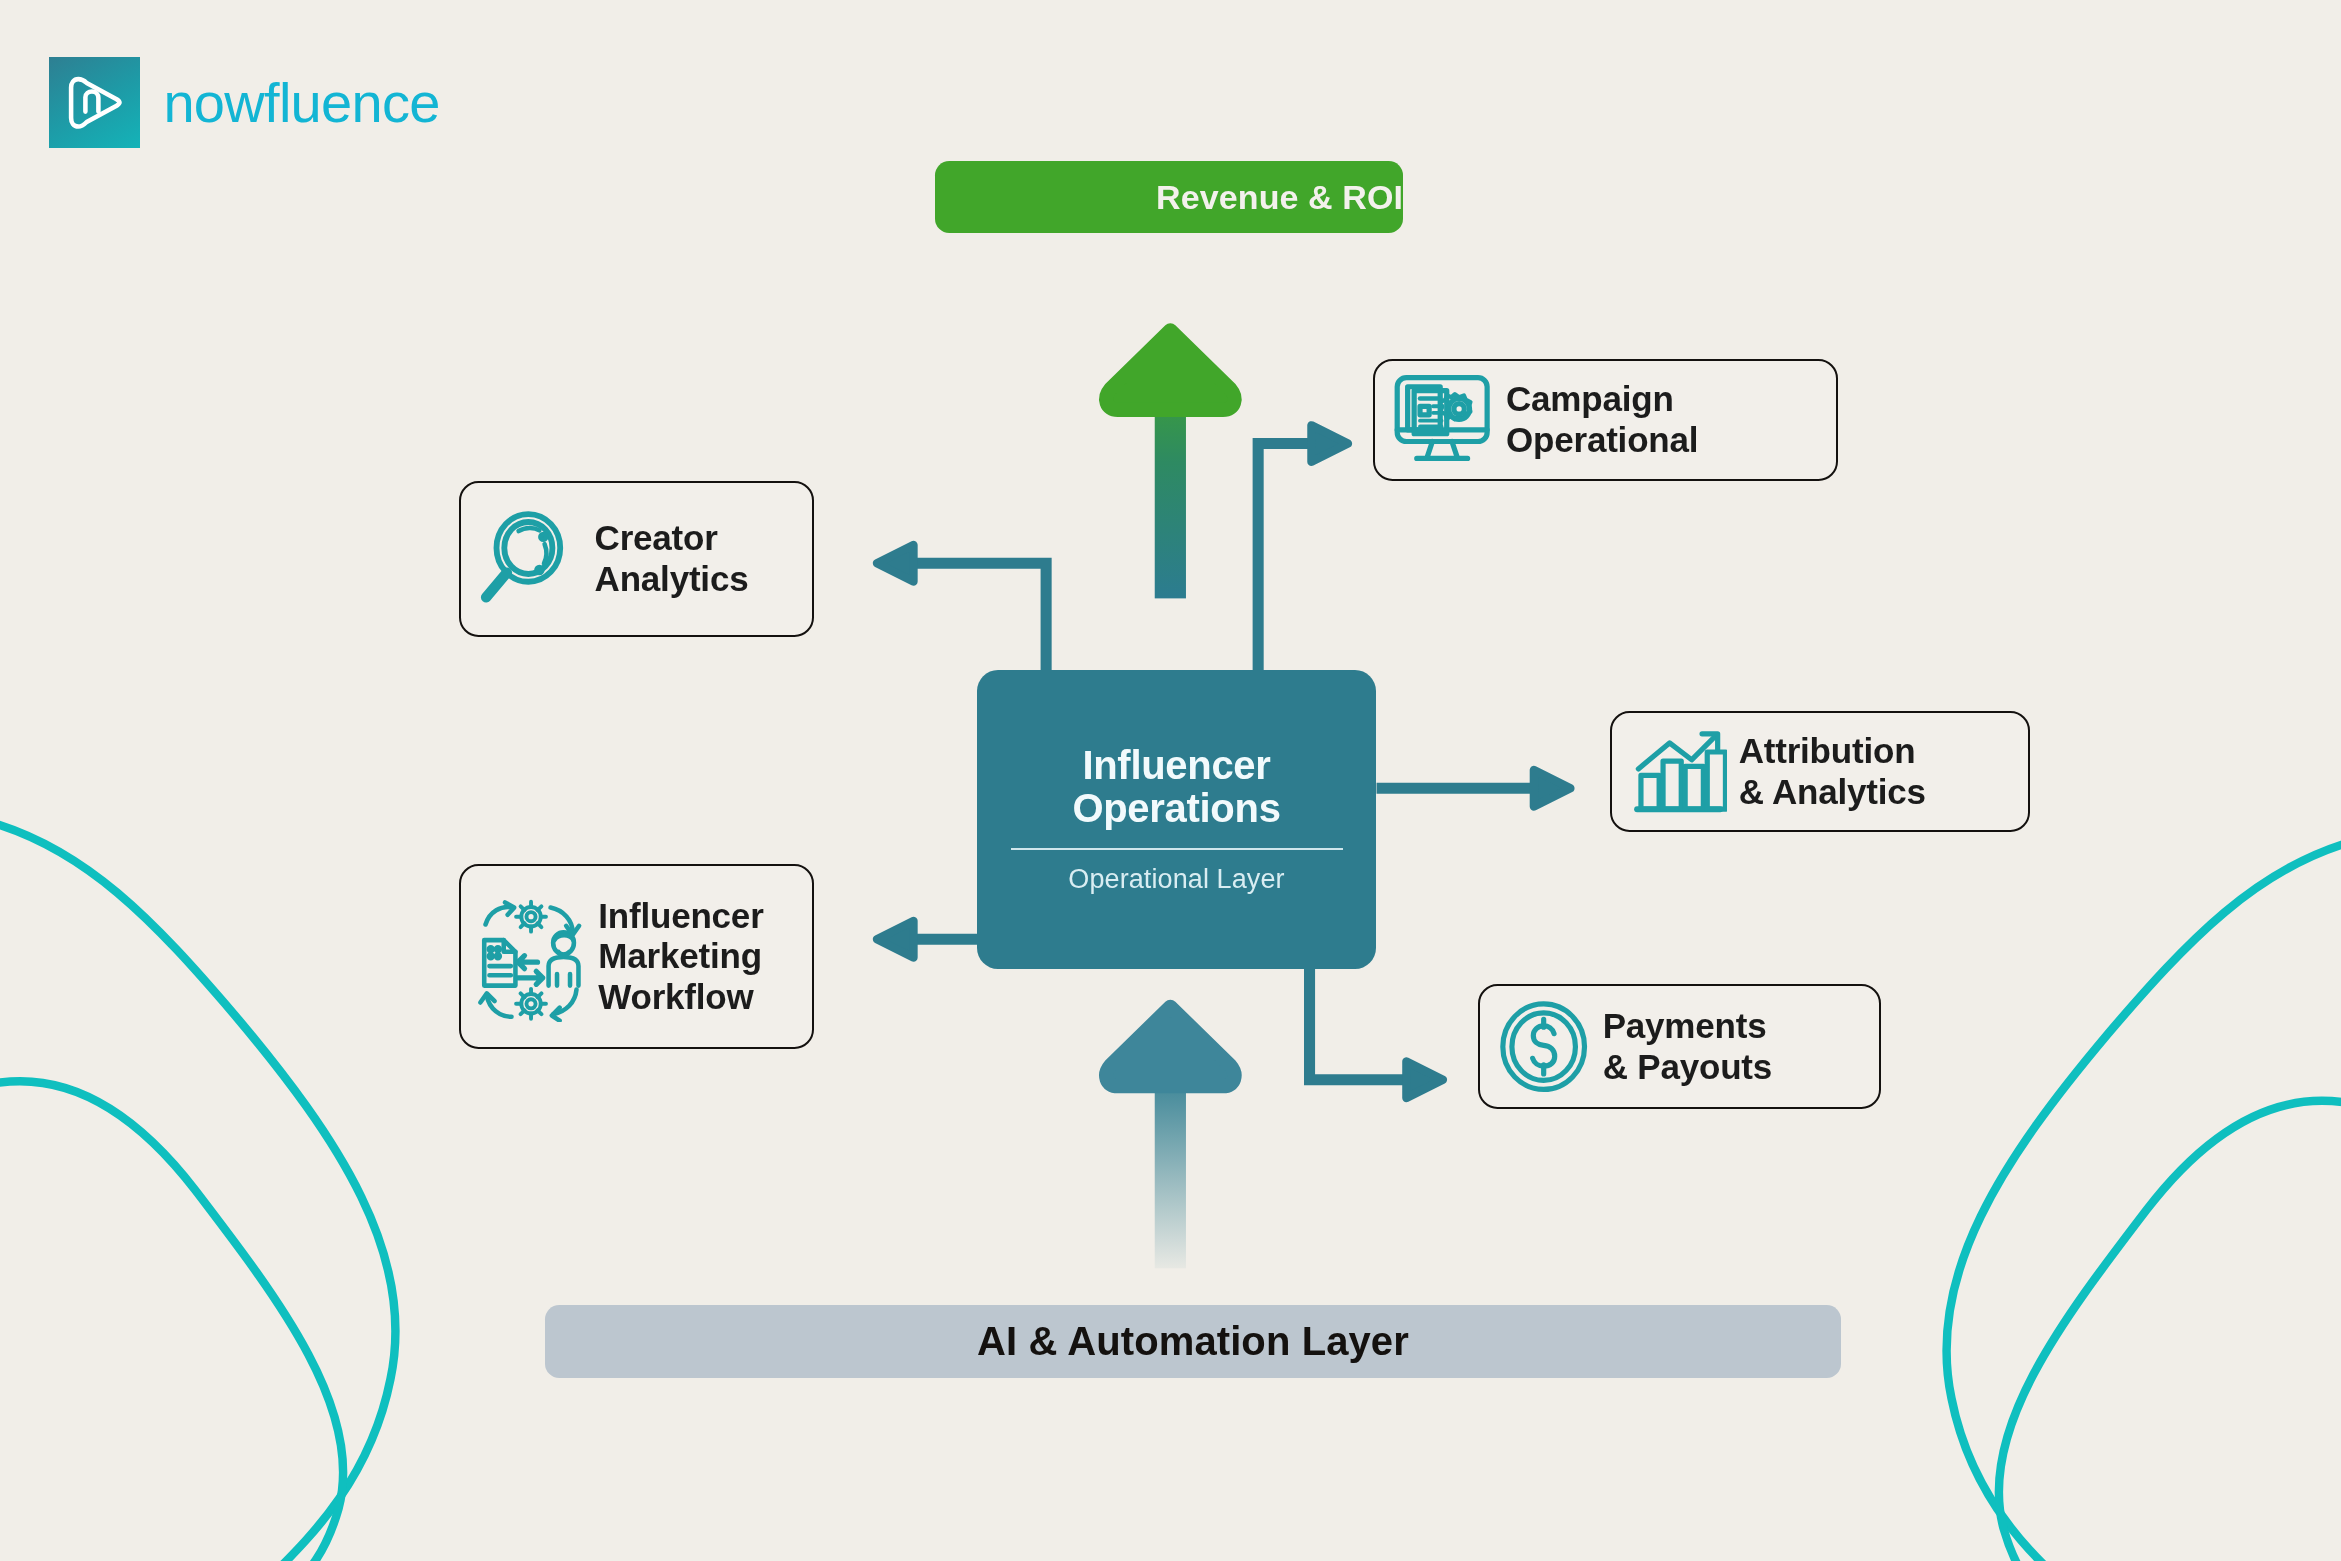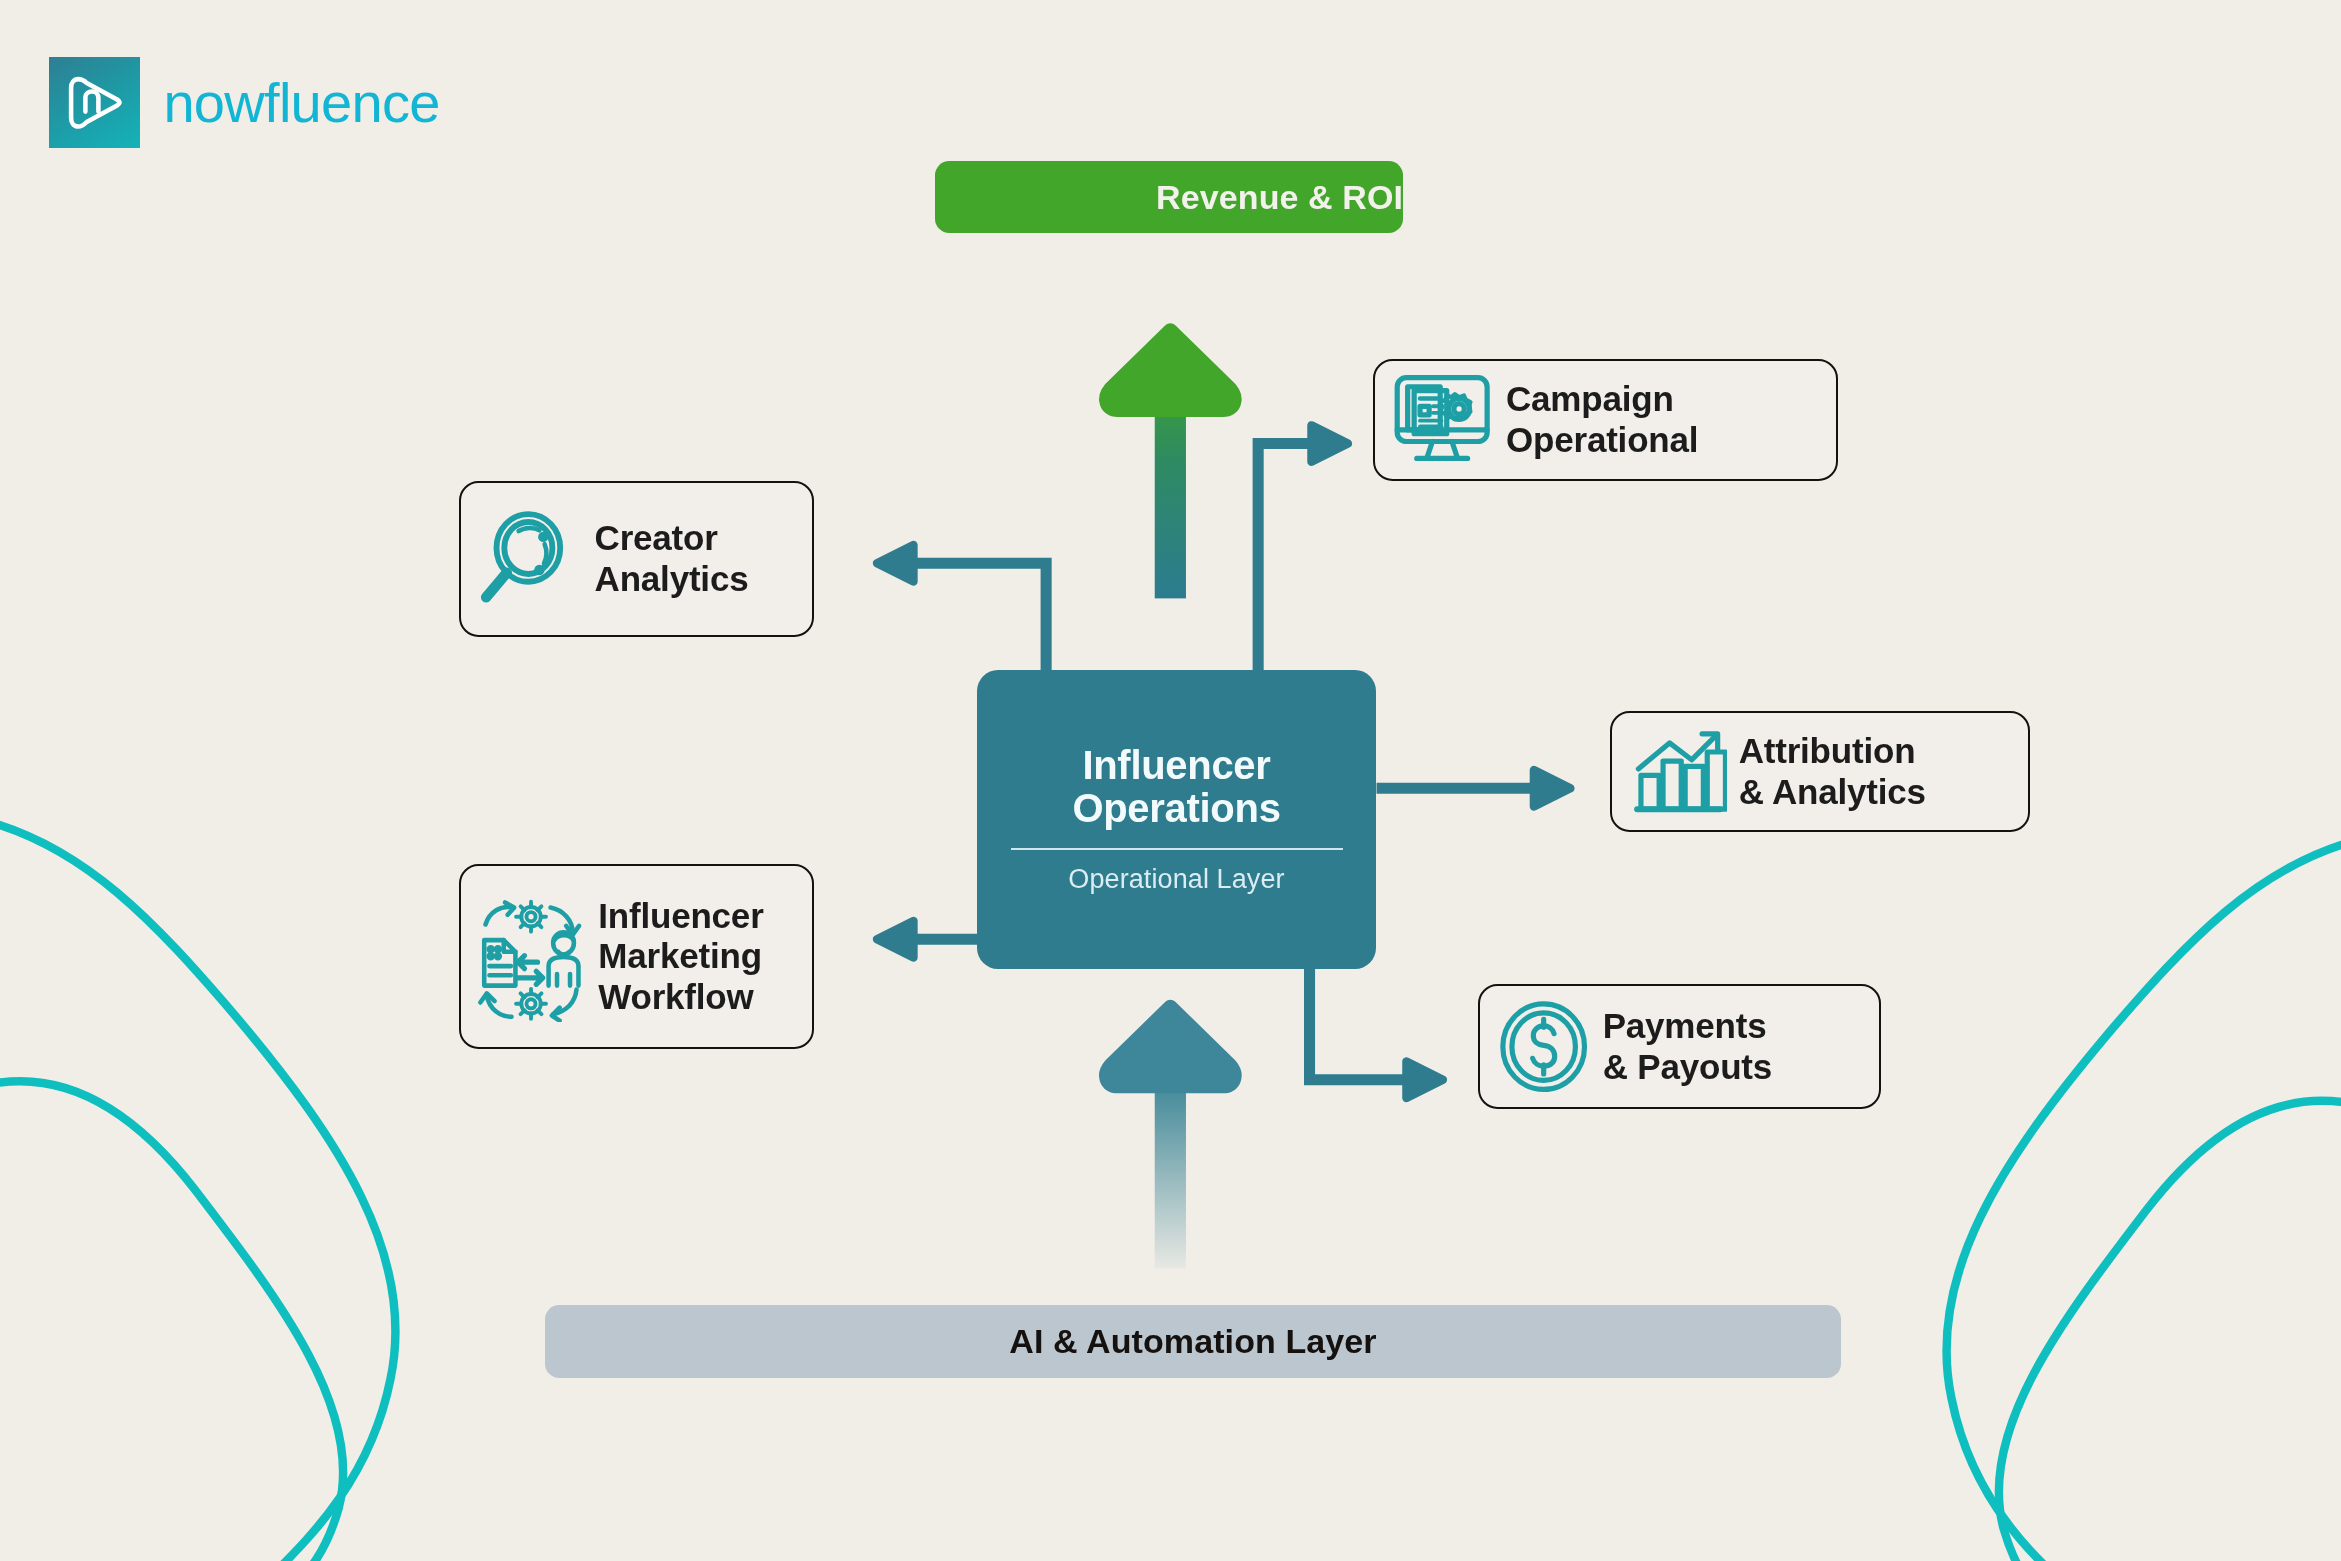--- a/index.html
+++ b/index.html
@@ -71,21 +71,21 @@
   #card-attribution{left:1610px;top:711px;width:420px;height:121px;padding:0 14.3px 0 17px;gap:11.7px;}
   #card-payments{left:1478px;top:984px;width:403px;height:125px;padding:0 14.3px 0 17px;gap:11.7px;}
   #card-workflow{left:459px;top:864px;width:355px;height:185px;padding:0 11.7px 0 14.3px;gap:9px;}
 
   
   .bar-ai{
     position:absolute;left:545px;top:1305px;width:1296px;height:73px;
     background:#BCC6CF;border-radius:14.3px;
     display:flex;align-items:center;justify-content:center;
   }
-  .bar-ai span{color:#14110F;font-size:34px;font-weight:700;letter-spacing:0.1px;}
+  .bar-ai span{color:#14110F;font-size:40px;font-weight:700;letter-spacing:0.1px;}
 
   
   #connectors{position:absolute;left:0;top:0;width:2342px;height:1561px;z-index:4;pointer-events:none;}
 </style>
 </head>
 <body>
 
 <div id="stage">
 
   <svg id="bg-swooshes" viewBox="0 0 3600 2400">

